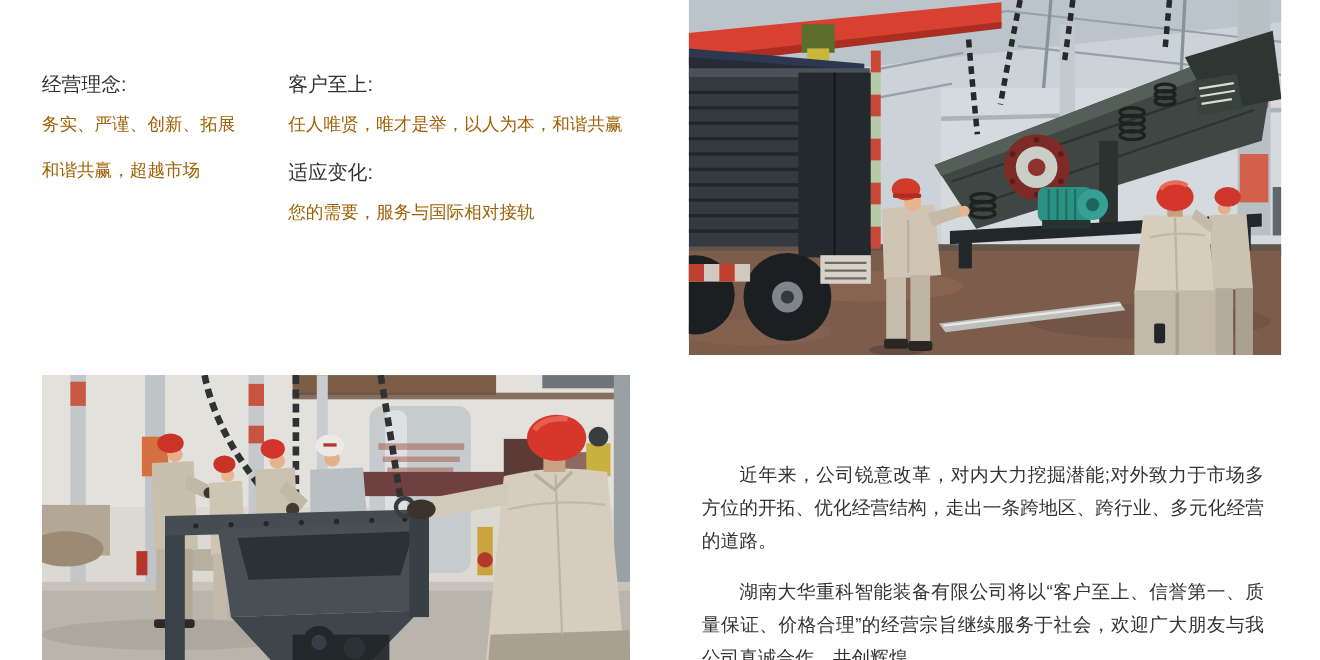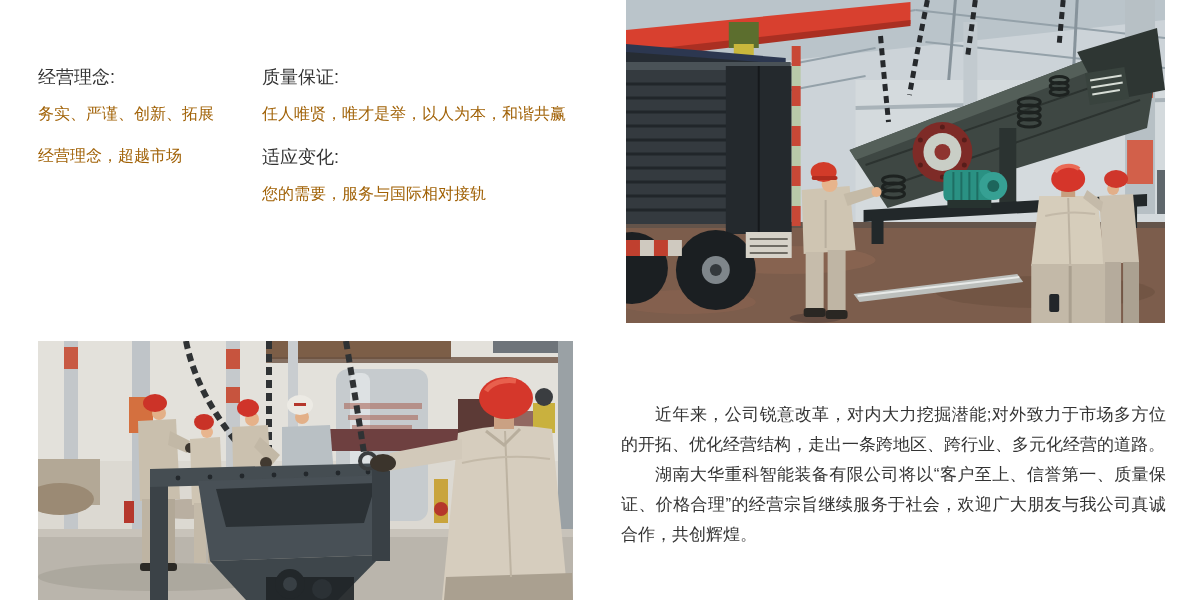--- a/index.html
+++ b/index.html
@@ -14,38 +14,38 @@
 
   
   figure { margin:0; padding:0; }
   .photo-top    { position:absolute; left:626px; top:0;     width:539px; height:323px; overflow:hidden; }
   .photo-bottom { position:absolute; left:38px;  top:341px; width:535px; height:259px; overflow:hidden; }
   figure svg { display:block; width:100%; height:100%; }
 
   
   .intro { position:absolute; left:621px; top:400px; width:545px;
     font-size:17px; line-height:30px; color:#333333; text-align:justify; }
-  .intro p { margin:0; text-indent:2em; }
+  .intro p { margin:17px; text-indent:2em; }
 </style>
 </head>
 <body>
 
 <div class="page">
 
   <section class="philosophy">
     <div class="ph-item">
       <div class="ph-title">经营理念:</div>
       <div class="ph-text">务实、严谨、创新、拓展</div>
     </div>
     <div class="ph-item">
-      <div class="ph-title">质量保证:</div>
+      <div class="ph-title">客户至上:</div>
       <div class="ph-text">任人唯贤，唯才是举，以人为本，和谐共赢</div>
     </div>
     <div class="ph-item">
-      <div class="ph-text">经营理念，超越市场</div>
+      <div class="ph-text">和谐共赢，超越市场</div>
     </div>
     <div class="ph-item">
       <div class="ph-title">适应变化:</div>
       <div class="ph-text">您的需要，服务与国际相对接轨</div>
     </div>
   </section>
 
   <figure class="photo-top">
     <svg viewBox="0 0 540 323" preserveAspectRatio="none" aria-hidden="true">
 

